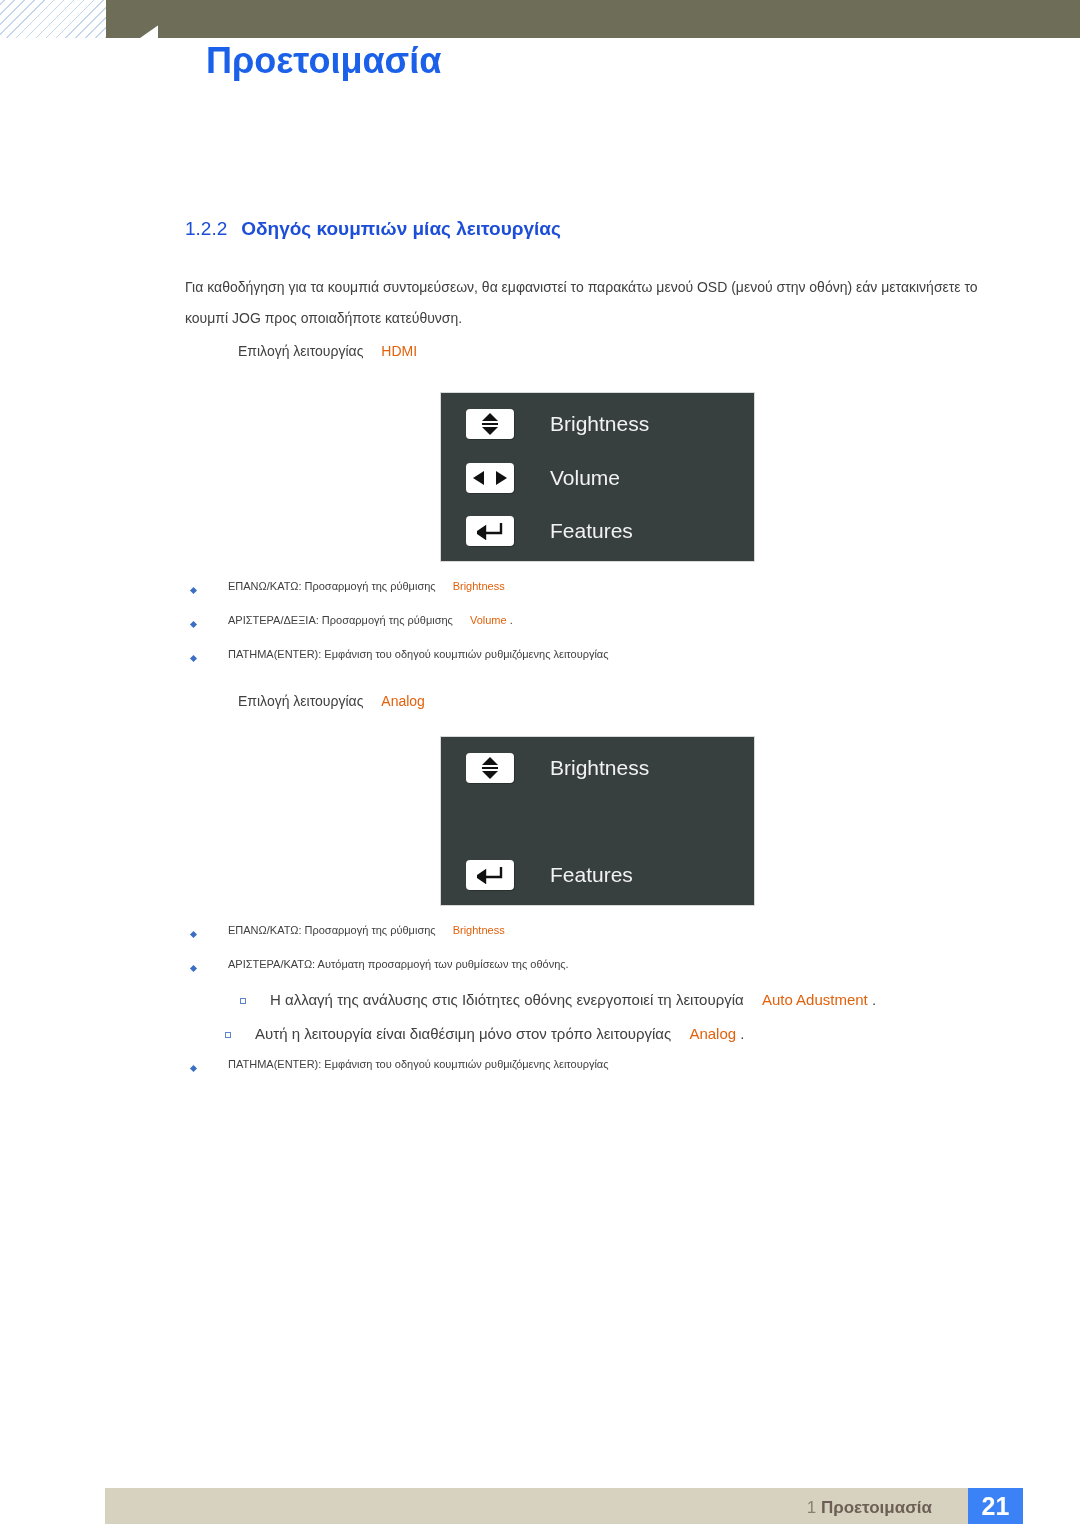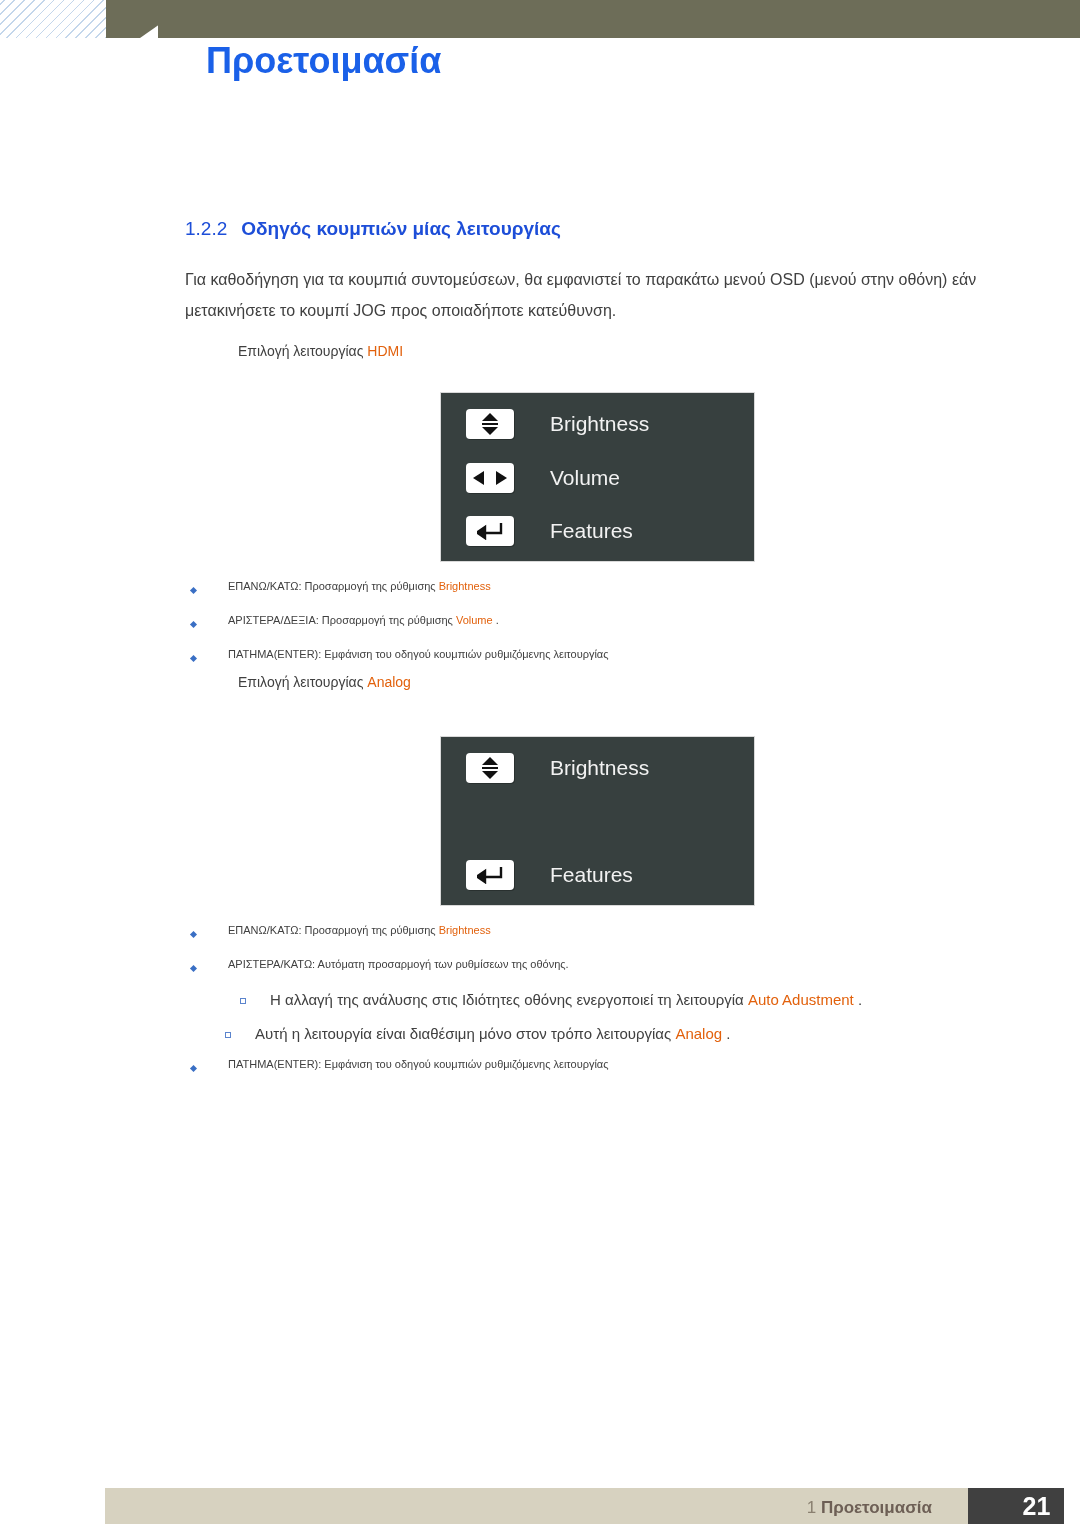--- a/index.html
+++ b/index.html
@@ -71,35 +71,35 @@
     white-space: nowrap;
   }
   .section-heading .num {
     font-weight: normal;
     margin-right: 14px;
   }
 
   .intro {
     position: absolute;
     left: 185px;
-    top: 264px;
+    top: 272px;
     width: 815px;
-    font-size: 16px;
+    font-size: 14px;
     line-height: 31px;
     color: #404040;
   }
 
   .mode-label {
     position: absolute;
     left: 238px;
     font-size: 14px;
     color: #404040;
     white-space: nowrap;
   }
-  .hl { color: #e2610c; }
+  .hl { color: #e2610c; margin-left: 14px; }
 
   
   .osd {
     position: absolute;
     background: #37403f;
     border: 1px solid #d9d9d9;
     box-sizing: border-box;
   }
   .osd-row {
     position: absolute;
@@ -185,28 +185,27 @@
   .footer-text .chapname {
     font-weight: bold;
     color: #6d5f55;
   }
   .footer-page {
     position: absolute;
     left: 968px;
     top: 1488px;
     width: 55px;
     height: 36px;
-    background: #404040;
+    background: #3b82f6;
     color: #ffffff;
     font-size: 25px;
     font-weight: bold;
     display: flex;
     align-items: center;
     justify-content: center;
-    padding-left: 41px;
   }
 </style>
 </head>
 <body>
 
 <div class="header-hatch"></div>
 <div class="header-bar"></div>
 <div class="chapter-num-notch"></div>
 <div class="chapter-num-notch2"></div>
 <div class="header-title">Προετοιμασία</div>
@@ -258,21 +257,21 @@
 </div>
 <div class="bullet" style="left:228px; top:614px;text-align:center;">
   <span class="dot"></span>
   <span>ΑΡΙΣΤΕΡΑ/ΔΕΞΙΑ: Προσαρμογή της ρύθμισης </span><span class="hl">Volume</span><span> .</span>
 </div>
 <div class="bullet" style="left:228px; top:648px;">
   <span class="dot"></span>
   <span>ΠΑΤΗΜΑ(ENTER): Εμφάνιση του οδηγού κουμπιών ρυθμιζόμενης λειτουργίας</span>
 </div>
 
-<div class="mode-label" style="top:674px;">
+<div class="mode-label" style="top:693px;">
   <span>Επιλογή λειτουργίας </span><span class="hl">Analog</span>
 </div>
 
 <div class="osd" style="left:440px; top:736px; width:315px; height:170px;">
   <div class="osd-row" style="left:25px; top:16px;">
     <div class="osd-btn">
       <svg width="20" height="22" viewBox="0 0 20 22">
         <polygon points="10,0 18,8 2,8" fill="#111111"></polygon>
         <rect x="2" y="10" width="16" height="2" fill="#111111"></rect>
         <polygon points="10,22 18,14 2,14" fill="#111111"></polygon>

